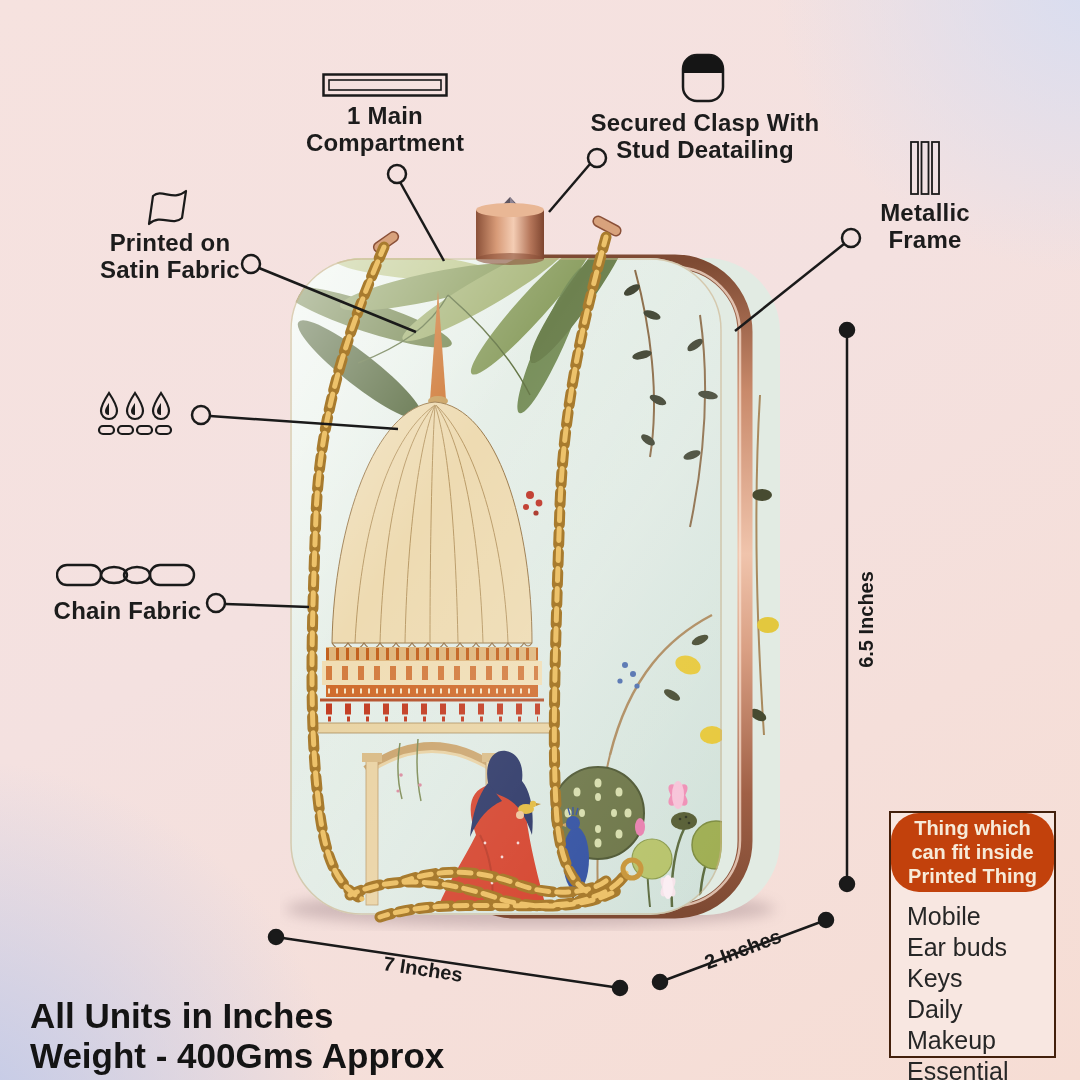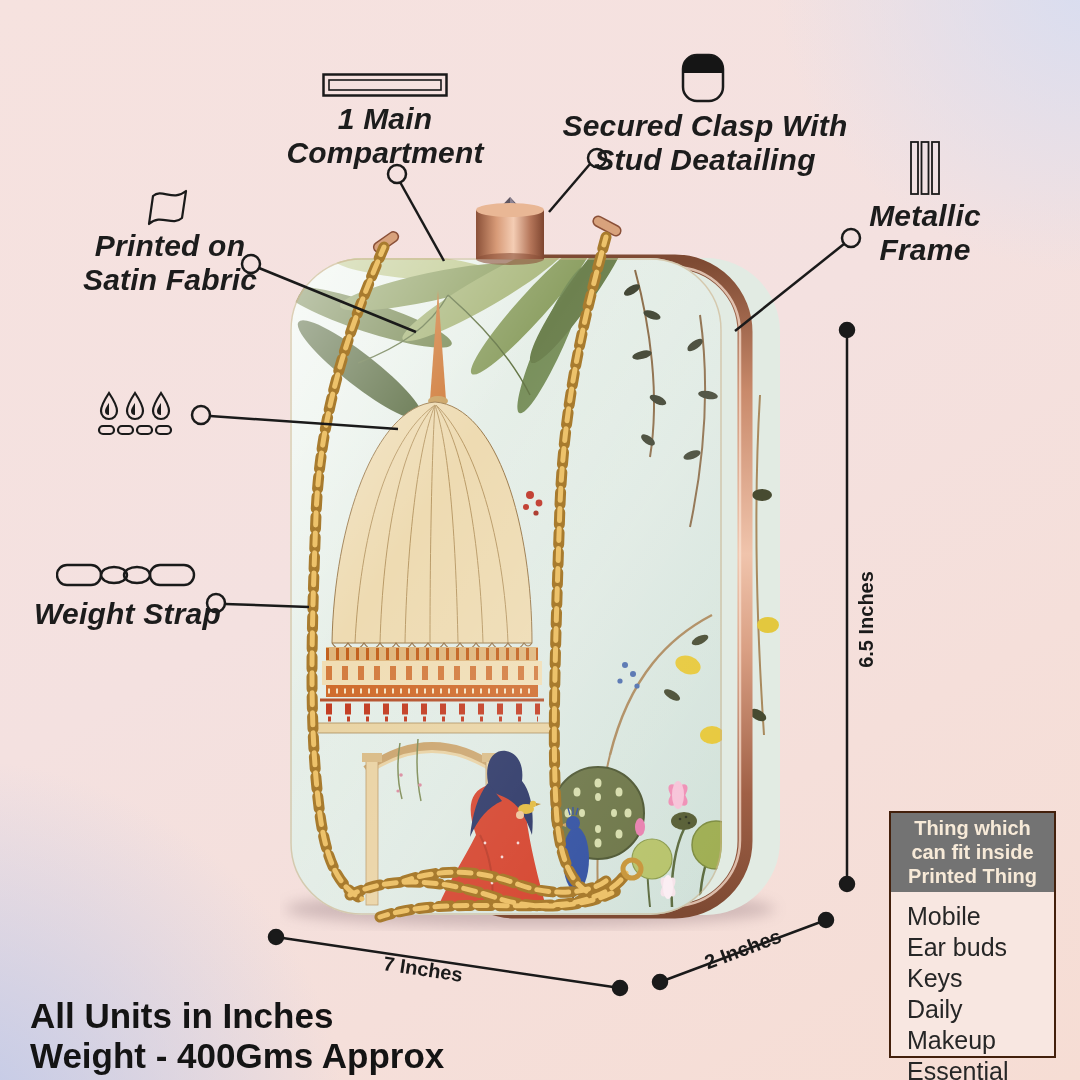--- a/index.html
+++ b/index.html
@@ -5,28 +5,28 @@
   html,body{margin:0;padding:0;background:#888;}
   .canvas{
     position:relative;width:1080px;height:1080px;overflow:hidden;
     font-family:"Liberation Sans",sans-serif;
     background:
       radial-gradient(55% 50% at 102% -2%, #d7ddf1 0%, rgba(215,221,241,0) 55%),
       radial-gradient(62% 58% at -5% 105%, #bdc8e9 0%, rgba(189,200,233,0) 60%),
       linear-gradient(150deg,#f6e2df 0%,#f4e1e0 45%,#f6ddd4 100%);
   }
   .abs{position:absolute;}
-  .callout{position:absolute;text-align:center;font-weight:bold;font-size:30px;
-    line-height:1.13;color:#1c1c1c;letter-spacing:.2px;font-style:italic;}
+  .callout{position:absolute;text-align:center;font-weight:bold;font-size:24px;
+    line-height:1.13;color:#1c1c1c;letter-spacing:.2px;}
   .dim-label{position:absolute;font-size:20px;font-weight:600;color:#1a1a1a;text-align:center;}
   .footer-text{position:absolute;font-size:35px;font-weight:bold;color:#141414;}
   #fit-box{position:absolute;left:889px;top:811px;width:167px;height:247px;
     border:2px solid #43200c;box-sizing:border-box;background:#f8e7e1;}
-  #fit-box-header{background:#737373;color:#f7ead8;font-weight:bold;font-size:20px;
-    line-height:24px;text-align:center;padding:3px 2px 4px 2px;}
+  #fit-box-header{background:#c2410c;color:#f7ead8;font-weight:bold;font-size:20px;
+    line-height:24px;text-align:center;padding:3px 2px 4px 2px;border-radius:28px;}
   #fit-box-items{padding:9px 2px 0 16px;font-size:25px;line-height:31px;color:#262626;}
   svg{display:block;}
   .overlay{position:absolute;left:0;top:0;pointer-events:none;}
 </style>
 </head>
 <body>
 
 <div class="canvas">
 
   <svg class="abs" style="left:280px;top:195px;" width="510" height="760" viewBox="0 0 510 760">
@@ -373,21 +373,21 @@
     <div>Satin Fabric</div>
   </div>
 
   <div class="callout" style="left:840px;top:199px;width:170px;">
     <div>Metallic</div>
     <div>Frame</div>
   </div>
 
 
   <div class="callout" style="left:25px;top:597px;width:205px;">
-    <div>Weight Strap</div>
+    <div>Chain Fabric</div>
   </div>
 
   <div class="dim-label" style="left:801px;top:608px;width:130px;transform:rotate(-90deg);">6.5 Inches</div>
   <div class="dim-label" style="left:363px;top:958px;width:120px;transform:rotate(8.5deg);">7 Inches</div>
   <div class="dim-label" style="left:683px;top:938px;width:120px;transform:rotate(-20.5deg);">2 Inches</div>
 
   <div class="footer-text" style="left:30px;top:996px;">All Units in Inches</div>
   <div class="footer-text" style="left:30px;top:1036px;">Weight - 400Gms Approx</div>
 
   <div id="fit-box">

